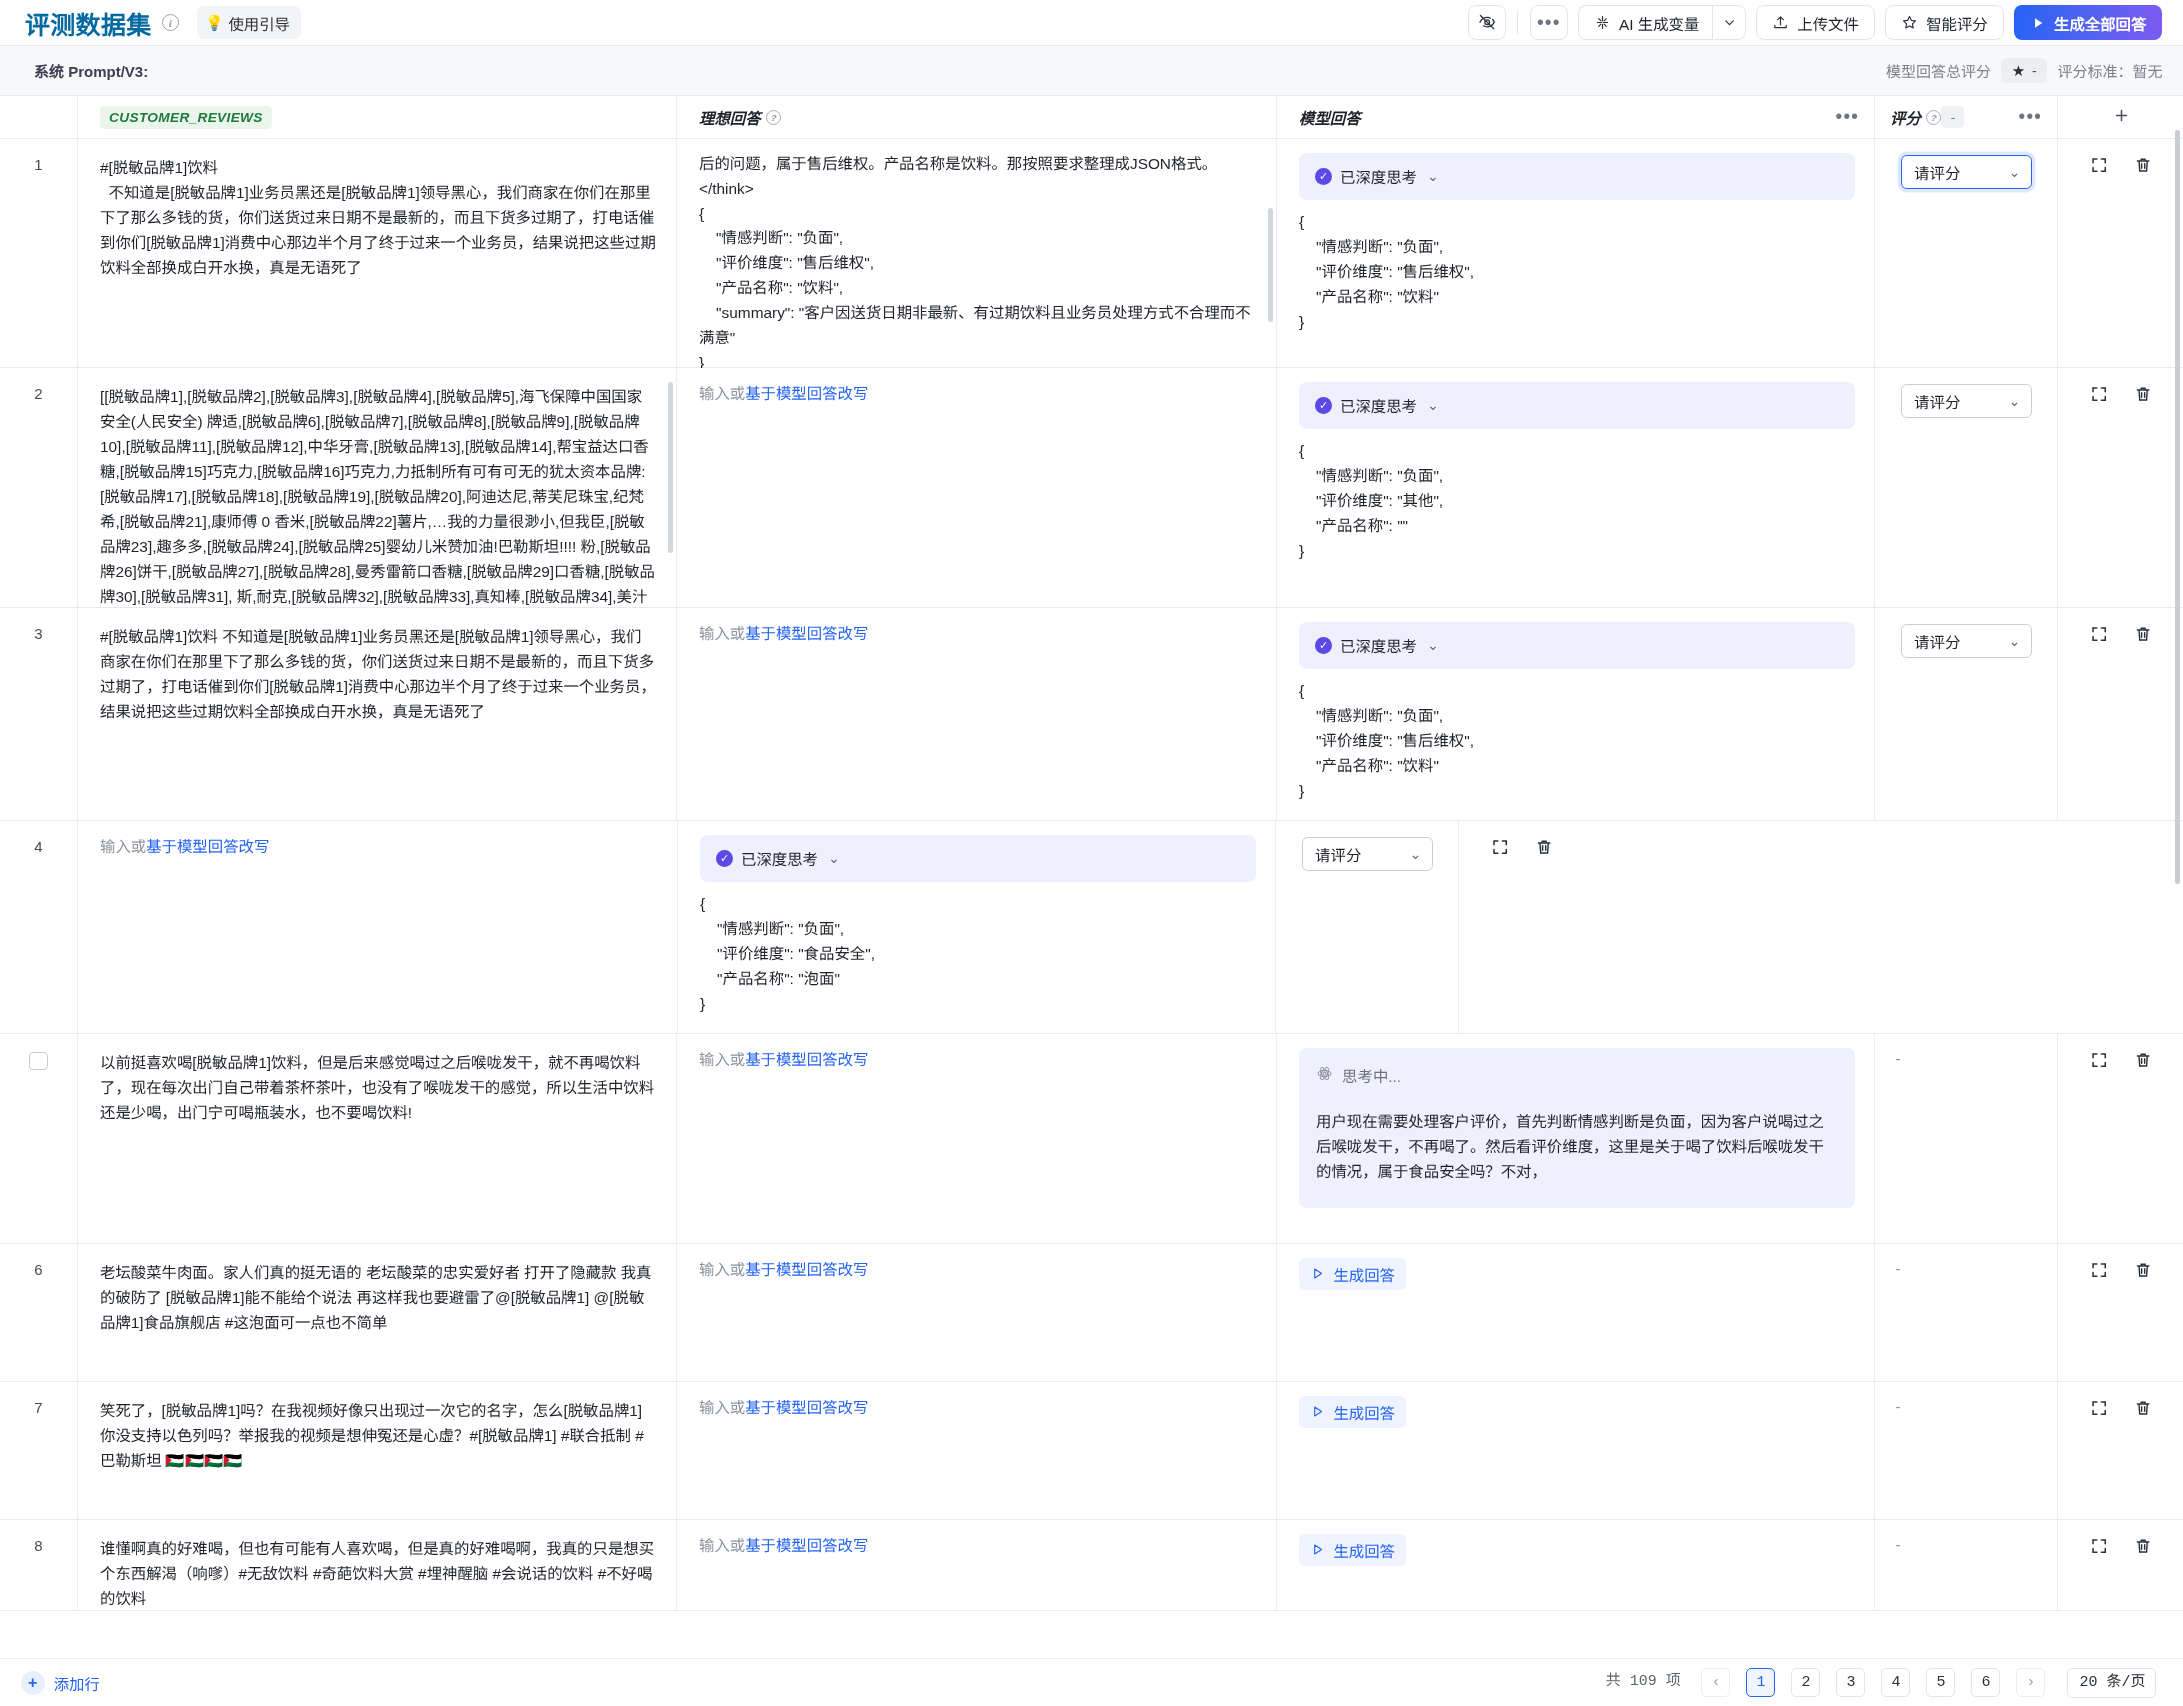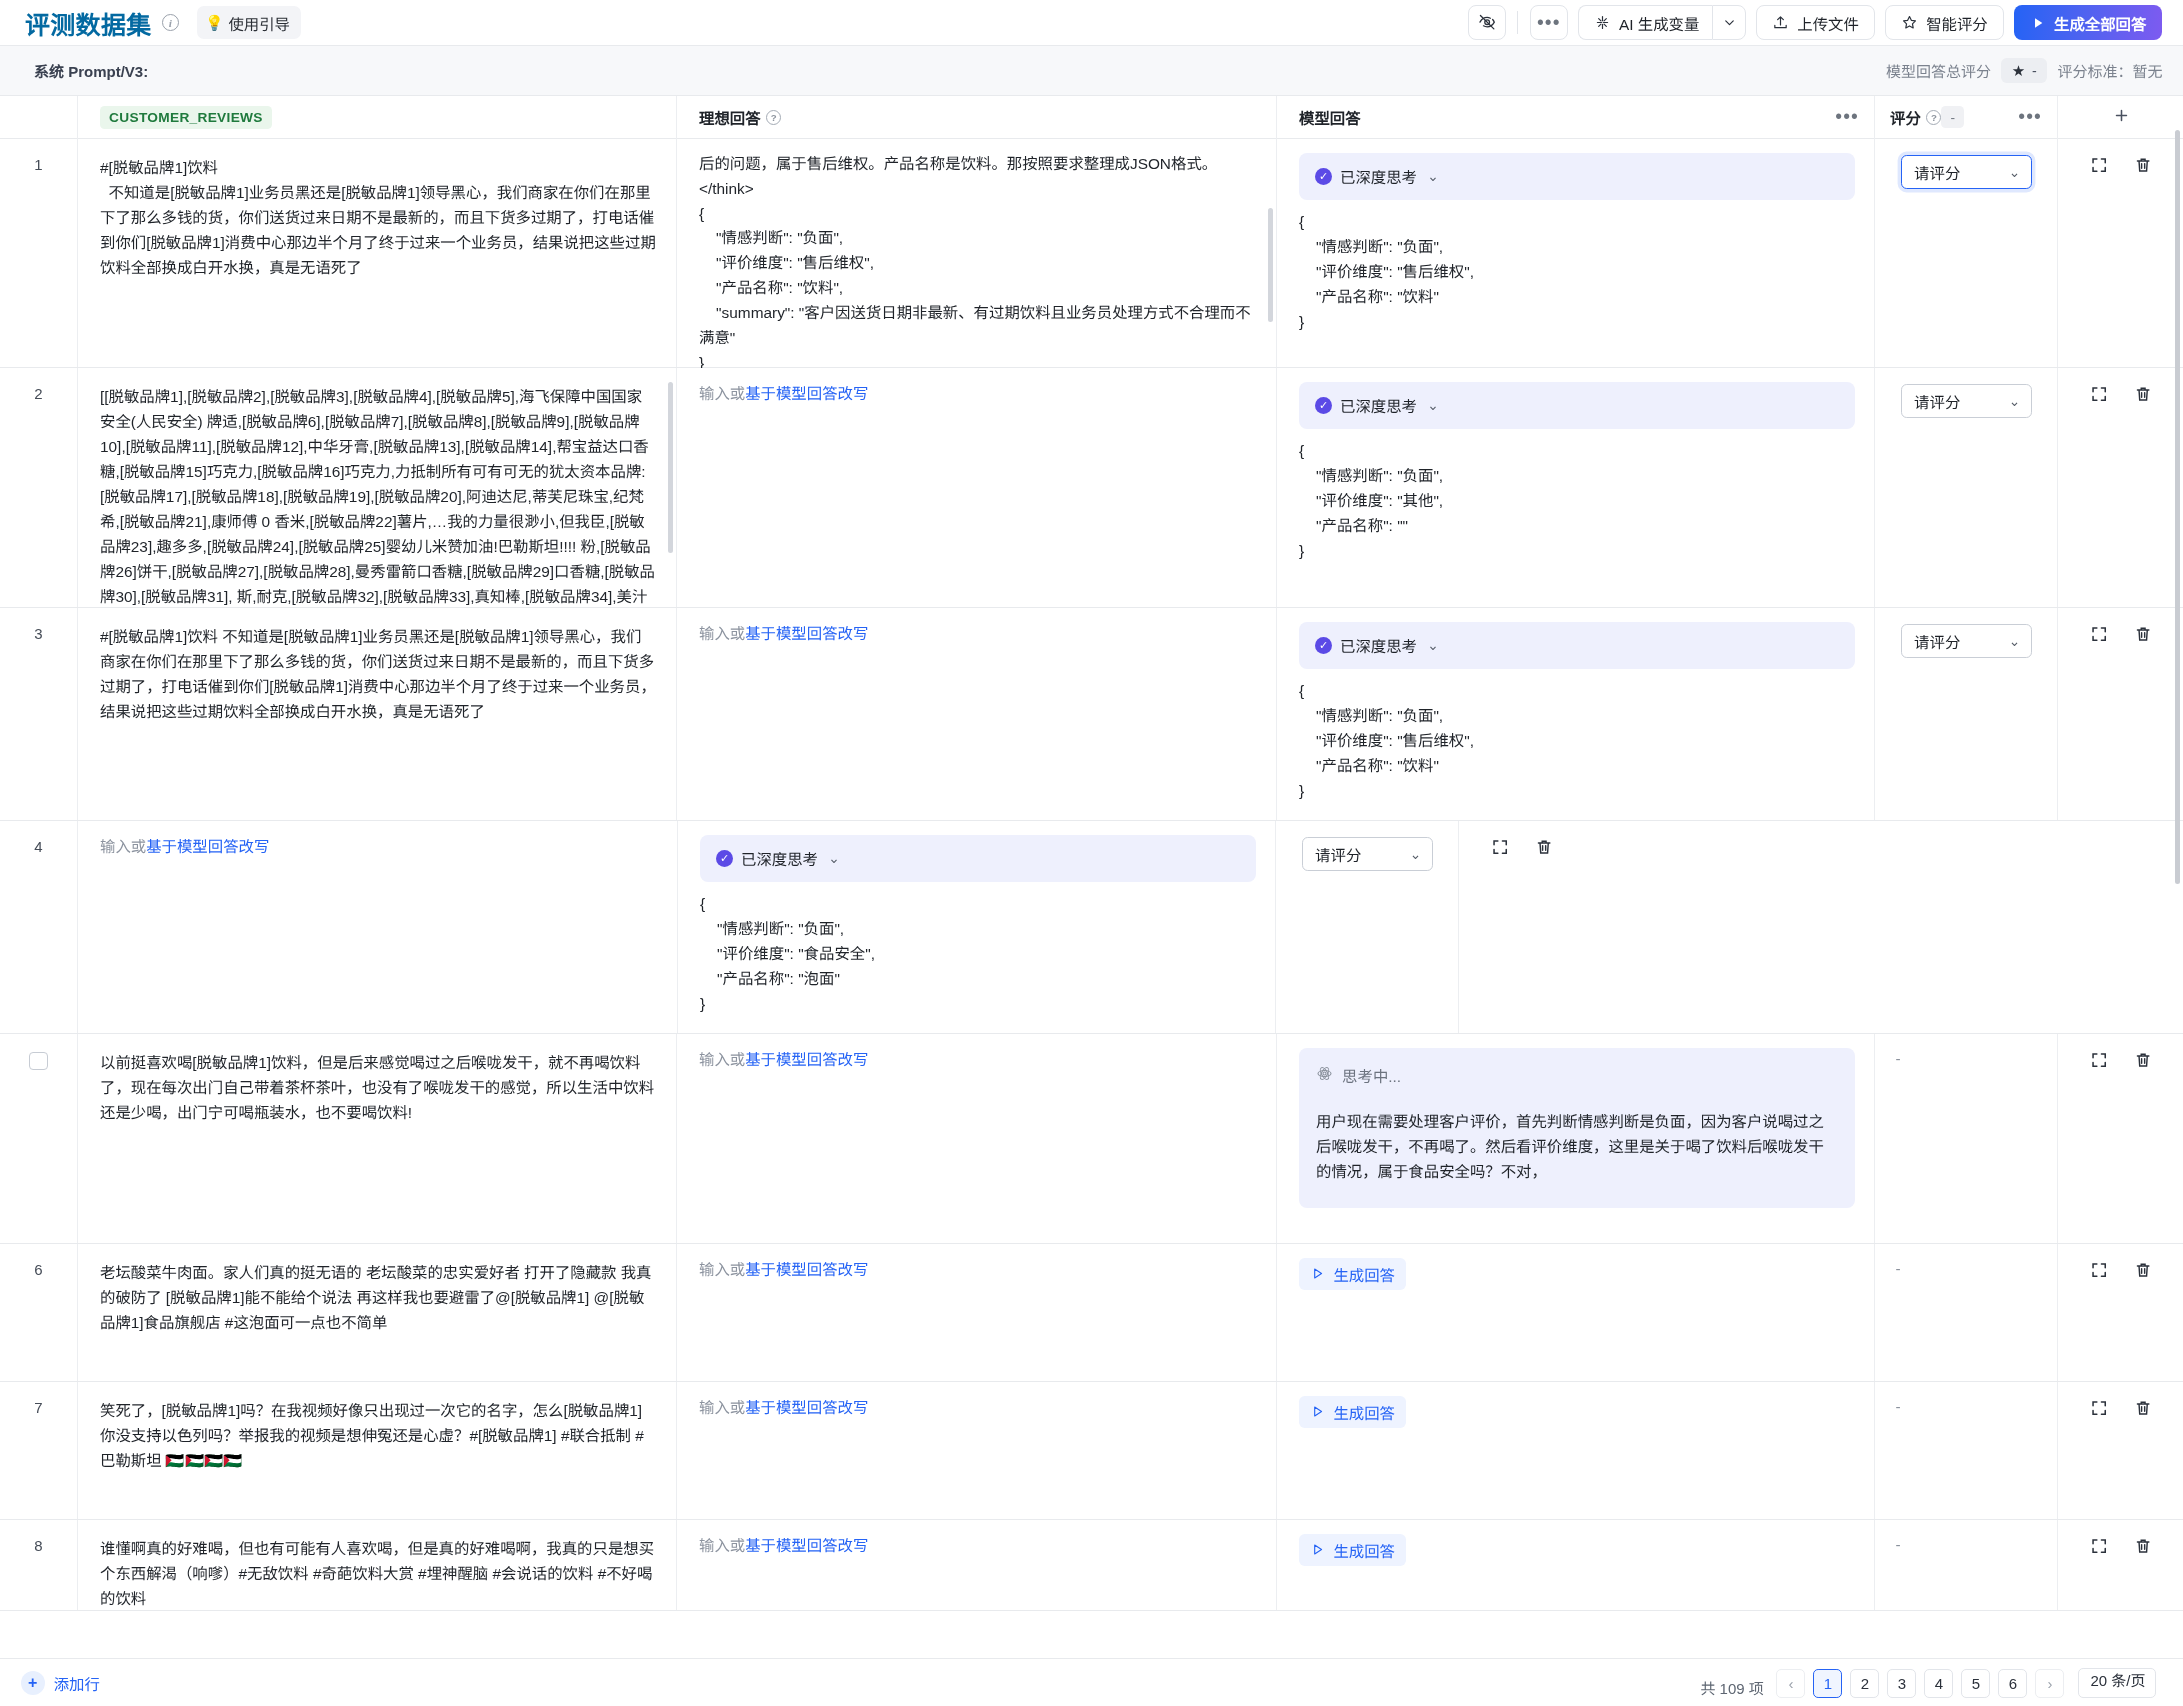--- a/index.html
+++ b/index.html
@@ -80,21 +80,21 @@
   .score-chip {
     background: #eceef2; border-radius: 5.7px; padding: 3.4px 10.3px;
     display: flex; align-items: center; gap: 6.9px; font-size: 14.3px; color: #4a5160;
   }
   .star { color: #2b313b; font-size: 15px; }
 
   
   .table-wrap { flex: 1 1 auto; overflow: hidden; position: relative; background: #fff; }
   .thead {
     display: flex; height: 43px; border-bottom: 0.6px solid #e8eaed;
-    background: #fff; align-items: center;
+    background: #fff; align-items: center; font-style: italic;
   }
   .row { display: flex; border-bottom: 0.6px solid #e8eaed; background: #fff; position: relative; }
 
   
   .c-idx   { width: 78px; flex: 0 0 78px; border-right: 0.6px solid #eceef1; }
   .c-rev   { width: 599px; flex: 0 0 599px; border-right: 0.6px solid #eceef1; }
   .c-ideal { width: 600px; flex: 0 0 600px; border-right: 0.6px solid #eceef1; }
   .c-model { width: 598px; flex: 0 0 598px; border-right: 0.6px solid #eceef1; }
   .c-score { width: 183px; flex: 0 0 183px; border-right: 0.6px solid #eceef1; }
   .c-ops   { width: 126px; flex: 0 0 126px; }
@@ -186,21 +186,21 @@
   .footer {
     height: 49px; flex: 0 0 49px; border-top: 0.6px solid #e8eaed;
     display: flex; align-items: center; padding: 0 27.4px 0 20.6px; background: #fff;
   }
   .add-row { display: flex; align-items: center; gap: 9.1px; color: #2563f5; font-size: 15.4px; }
   .add-circle {
     width: 24px; height: 24px; border-radius: 50%; background: #e8f0fe;
     display: flex; align-items: center; justify-content: center; color: #2563f5;
     font-size: 16px; font-weight: 700;
   }
-  .pager { margin-left: auto; display: flex; align-items: flex-end; gap: 8px; }
+  .pager { margin-left: auto; display: flex; align-items: flex-start; gap: 16px; font-family: Liberation Mono, monospace; }
   .total { font-size: 15px; color: #5e6672; margin-right: 4.6px; }
   .pg {
     min-width: 29px; height: 29px; border-radius: 5.1px; border: 0.6px solid #e2e5ea;
     display: flex; align-items: center; justify-content: center;
     font-size: 15px; color: #2b313b; background: #fff; padding: 0 5.7px;
   }
   .pg.nav { border-color: #eceef1; color: #9aa1ab; }
   .pg.active { border-color: #2563f5; color: #2563f5; background: #f0f5ff; }
   .pgsize {
     height: 30px; border: 0.6px solid #e2e5ea; border-radius: 5.1px;

